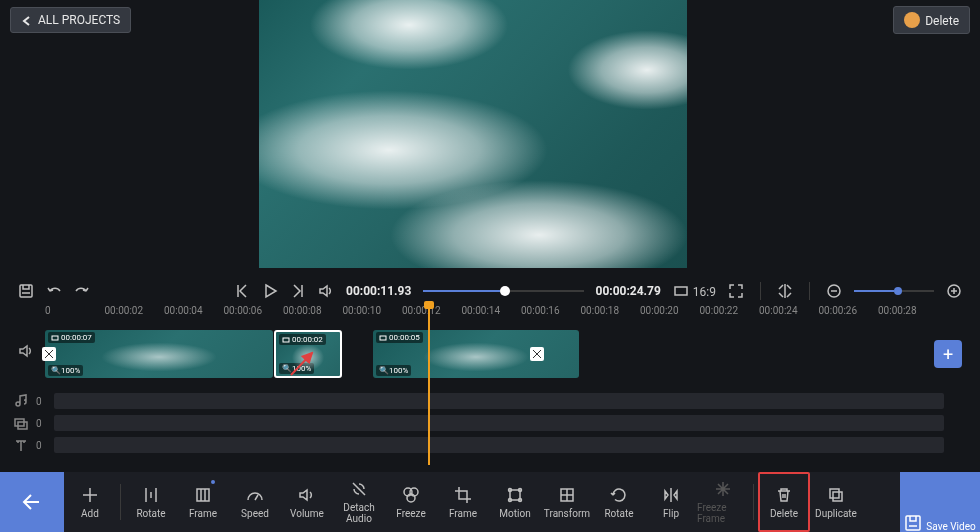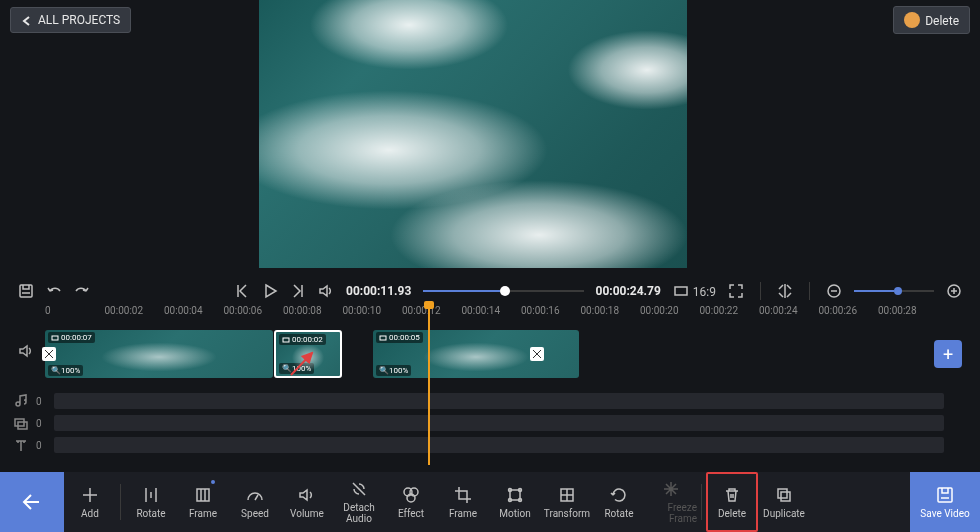--- a/index.html
+++ b/index.html
@@ -47,21 +47,21 @@
 .back-btn{width:64px;background:#5a7fd8;display:flex;align-items:center;justify-content:center;cursor:pointer}
 .back-btn svg{width:22px;height:22px;stroke:#fff;fill:none;stroke-width:2}
 .tool-btn{width:52px;display:flex;flex-direction:column;align-items:center;justify-content:center;gap:4px;cursor:pointer;position:relative}
 .tool-btn svg{width:18px;height:18px;stroke:#c0c0c0;fill:none;stroke-width:1.5}
 .tool-btn span{font-size:10px;color:#c0c0c0}
 .tool-btn.disabled svg{stroke:#555}
 .tool-btn.disabled span{color:#555}
 .tool-btn.highlight{border:2px solid #e04040;border-radius:2px}
 .tool-dot{position:absolute;top:8px;right:14px;width:4px;height:4px;background:#5a7fd8;border-radius:50%}
 .tool-sep{width:1px;height:36px;background:#3a3a3a;align-self:center;margin:0 4px}
-.save-btn{width:70px;background:#5a7fd8;display:flex;flex-direction:column;align-items:center;justify-content:center;gap:4px;cursor:pointer;margin-left:auto}
+.save-btn{width:80px;background:#5a7fd8;display:flex;flex-direction:row;align-items:flex-end;justify-content:center;gap:4px;cursor:pointer;margin-left:auto}
 .save-btn svg{width:18px;height:18px;stroke:#fff;fill:none;stroke-width:1.5}
 .save-btn span{font-size:10px;color:#fff}
 </style>
 </head>
 <body>
 
 <div class="header">
   <button class="btn">
     <svg>
         <path d="M8 2L3 6l5 4"></path>
@@ -281,21 +281,21 @@
         <path d="M3 3l12 12M9 4a5 5 0 0 1 5 5M9 14a5 5 0 0 1-5-5"></path>
       </svg>
     <span style="text-align:center;line-height:1.1">Detach Audio</span>
   </div>
   <div class="tool-btn">
     <svg>
         <circle cx="6" cy="6" r="4"></circle>
         <circle cx="12" cy="6" r="4"></circle>
         <circle cx="9" cy="12" r="4"></circle>
       </svg>
-    <span>Effect</span>
+    <span>Freeze</span>
   </div>
   <div class="tool-btn">
     <svg>
         <path d="M5 1v12h12M1 5h12v12"></path>
       </svg>
     <span>Frame</span>
   </div>
   <div class="tool-btn">
     <svg>
         <rect x="4" y="4" width="10" height="10"></rect>
@@ -312,25 +312,31 @@
         <path d="M3 9h12M9 3v12"></path>
       </svg>
     <span>Transform</span>
   </div>
   <div class="tool-btn">
     <svg>
         <path d="M3 9a6 6 0 1 1 2 4.5M3 9l-2-2M3 9l2-2"></path>
       </svg>
     <span>Rotate</span>
   </div>
+  <div class="tool-btn">
+    <svg>
+        <path d="M9 2v14M3 5l3 4-3 4zM15 5l-3 4 3 4z"></path>
+      </svg>
+    <span>Flip</span>
+  </div>
   <div class="tool-btn disabled">
     <svg>
         <path d="M9 2v14M2 9h14M4 4l10 10M14 4L4 14"></path>
       </svg>
-    <span style="text-align:right;line-height:1.1">Freeze Frame</span>
+    <span style="text-align:left;line-height:1.1">Freeze Frame</span>
   </div>
   <div class="tool-sep"></div>
   <div class="tool-btn highlight">
     <svg>
         <path d="M3 5h12M6 5V3h6v2M5 5l1 10h6l1-10M8 8v4M10 8v4"></path>
       </svg>
     <span>Delete</span>
   </div>
   <div class="tool-btn">
     <svg>

